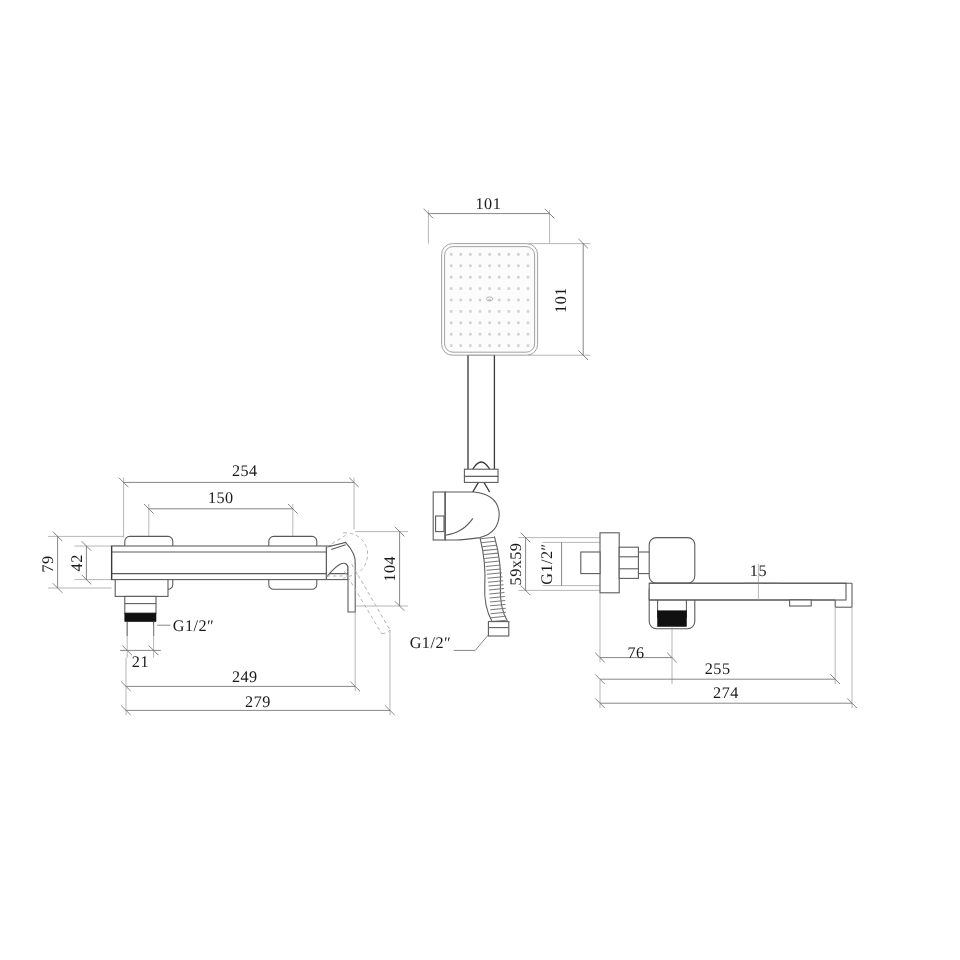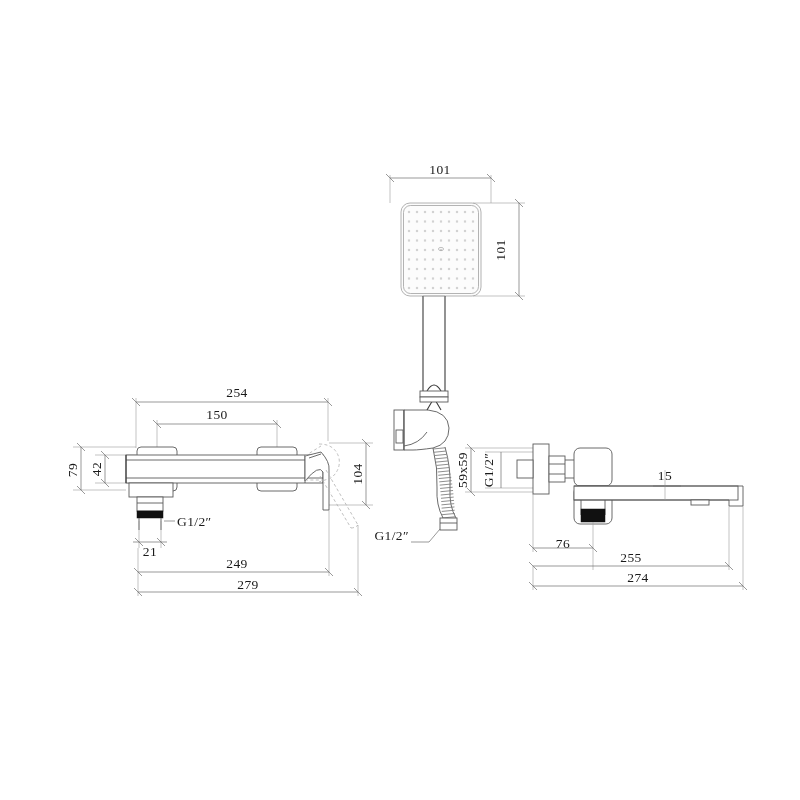--- a/index.html
+++ b/index.html
@@ -14,21 +14,20 @@
     font-family: "Liberation Serif", serif;
     overflow: hidden;
     position: relative;
   }
   #drawing-root {
     position: absolute;
     left: 0;
     top: 0;
     width: 672px;
     height: 800px;
-    padding-left: 33px;
   }
   svg#cad {
     display: block;
     width: 800px;
     height: 800px;
     background: #ffffff;
   }
   .dim-text {
     font-family: "Liberation Serif", serif;
     font-size: 13.5px;

